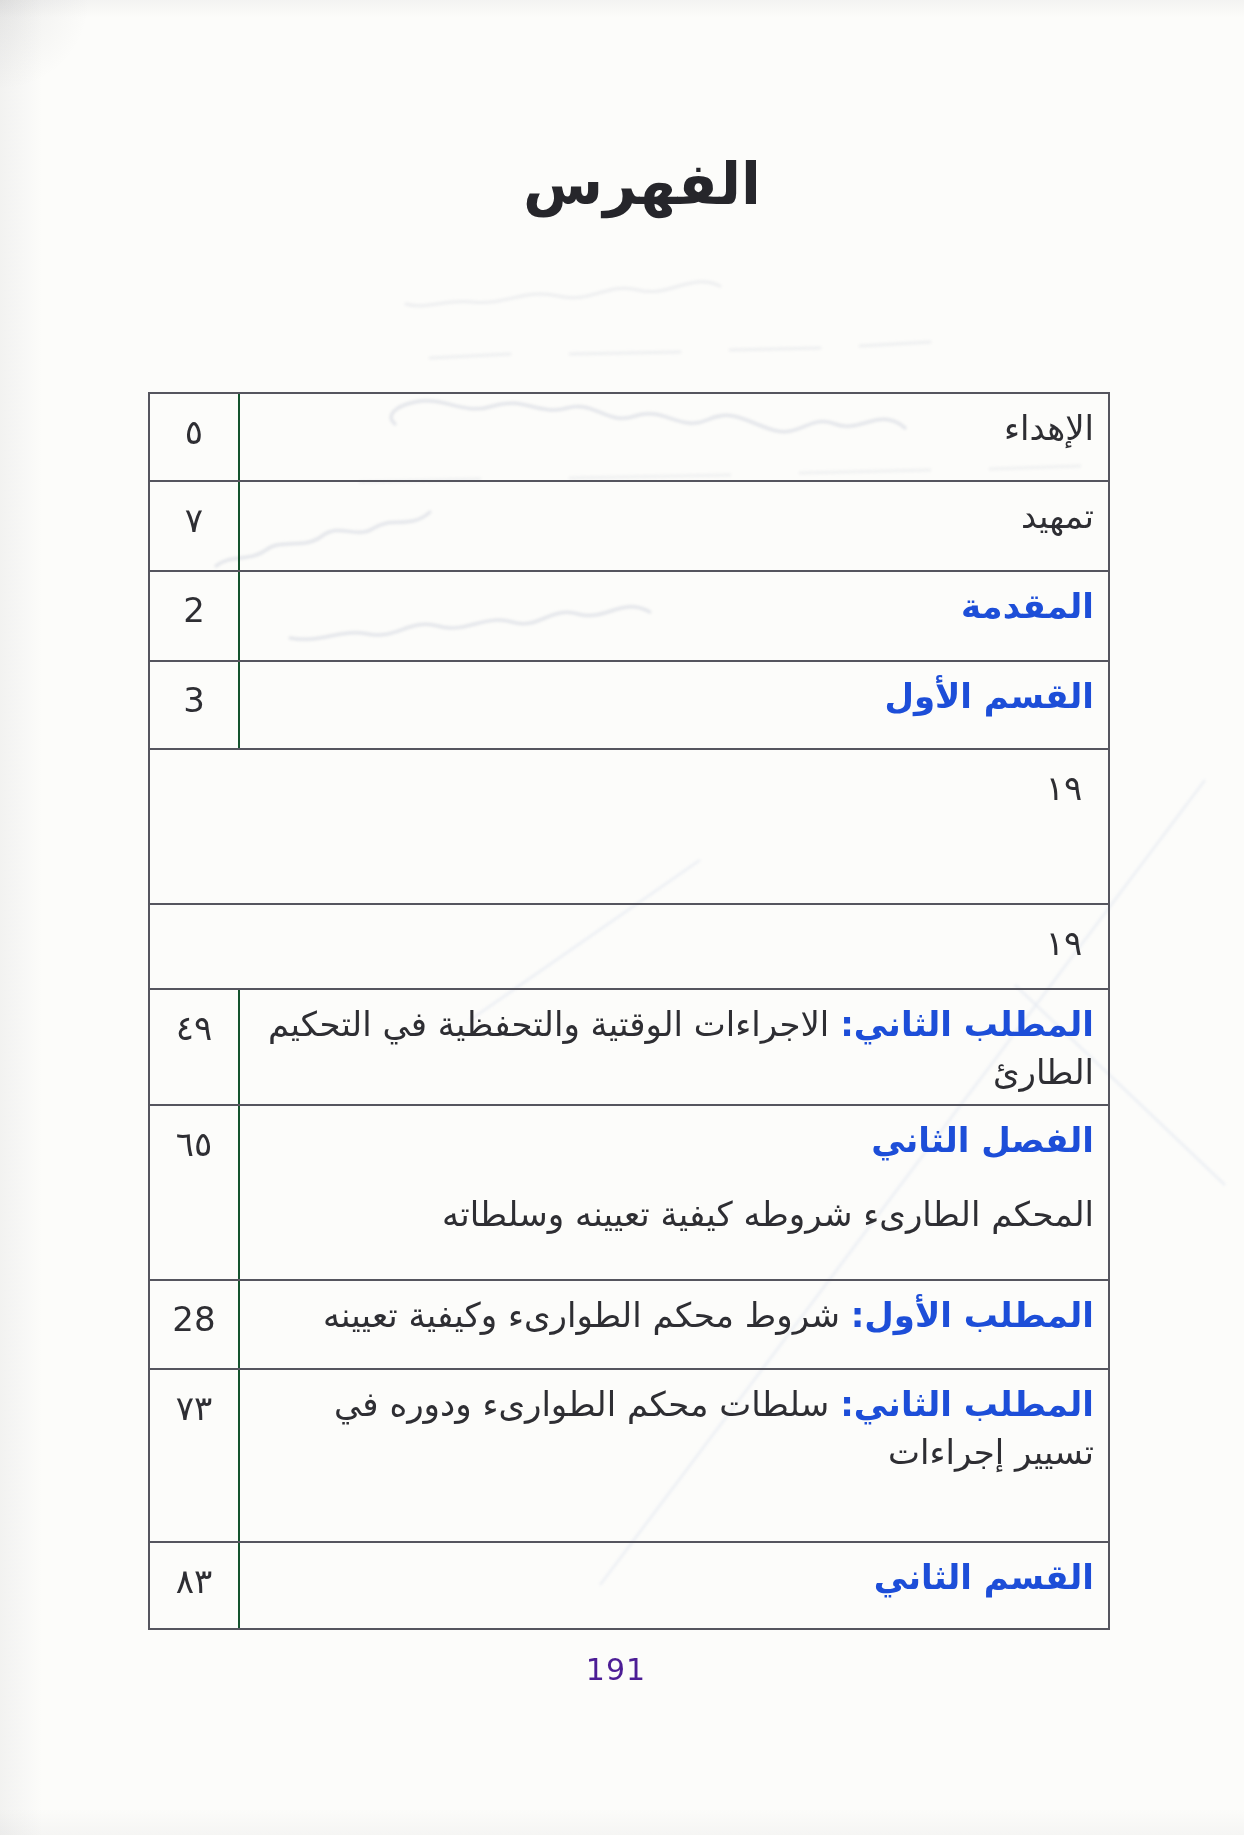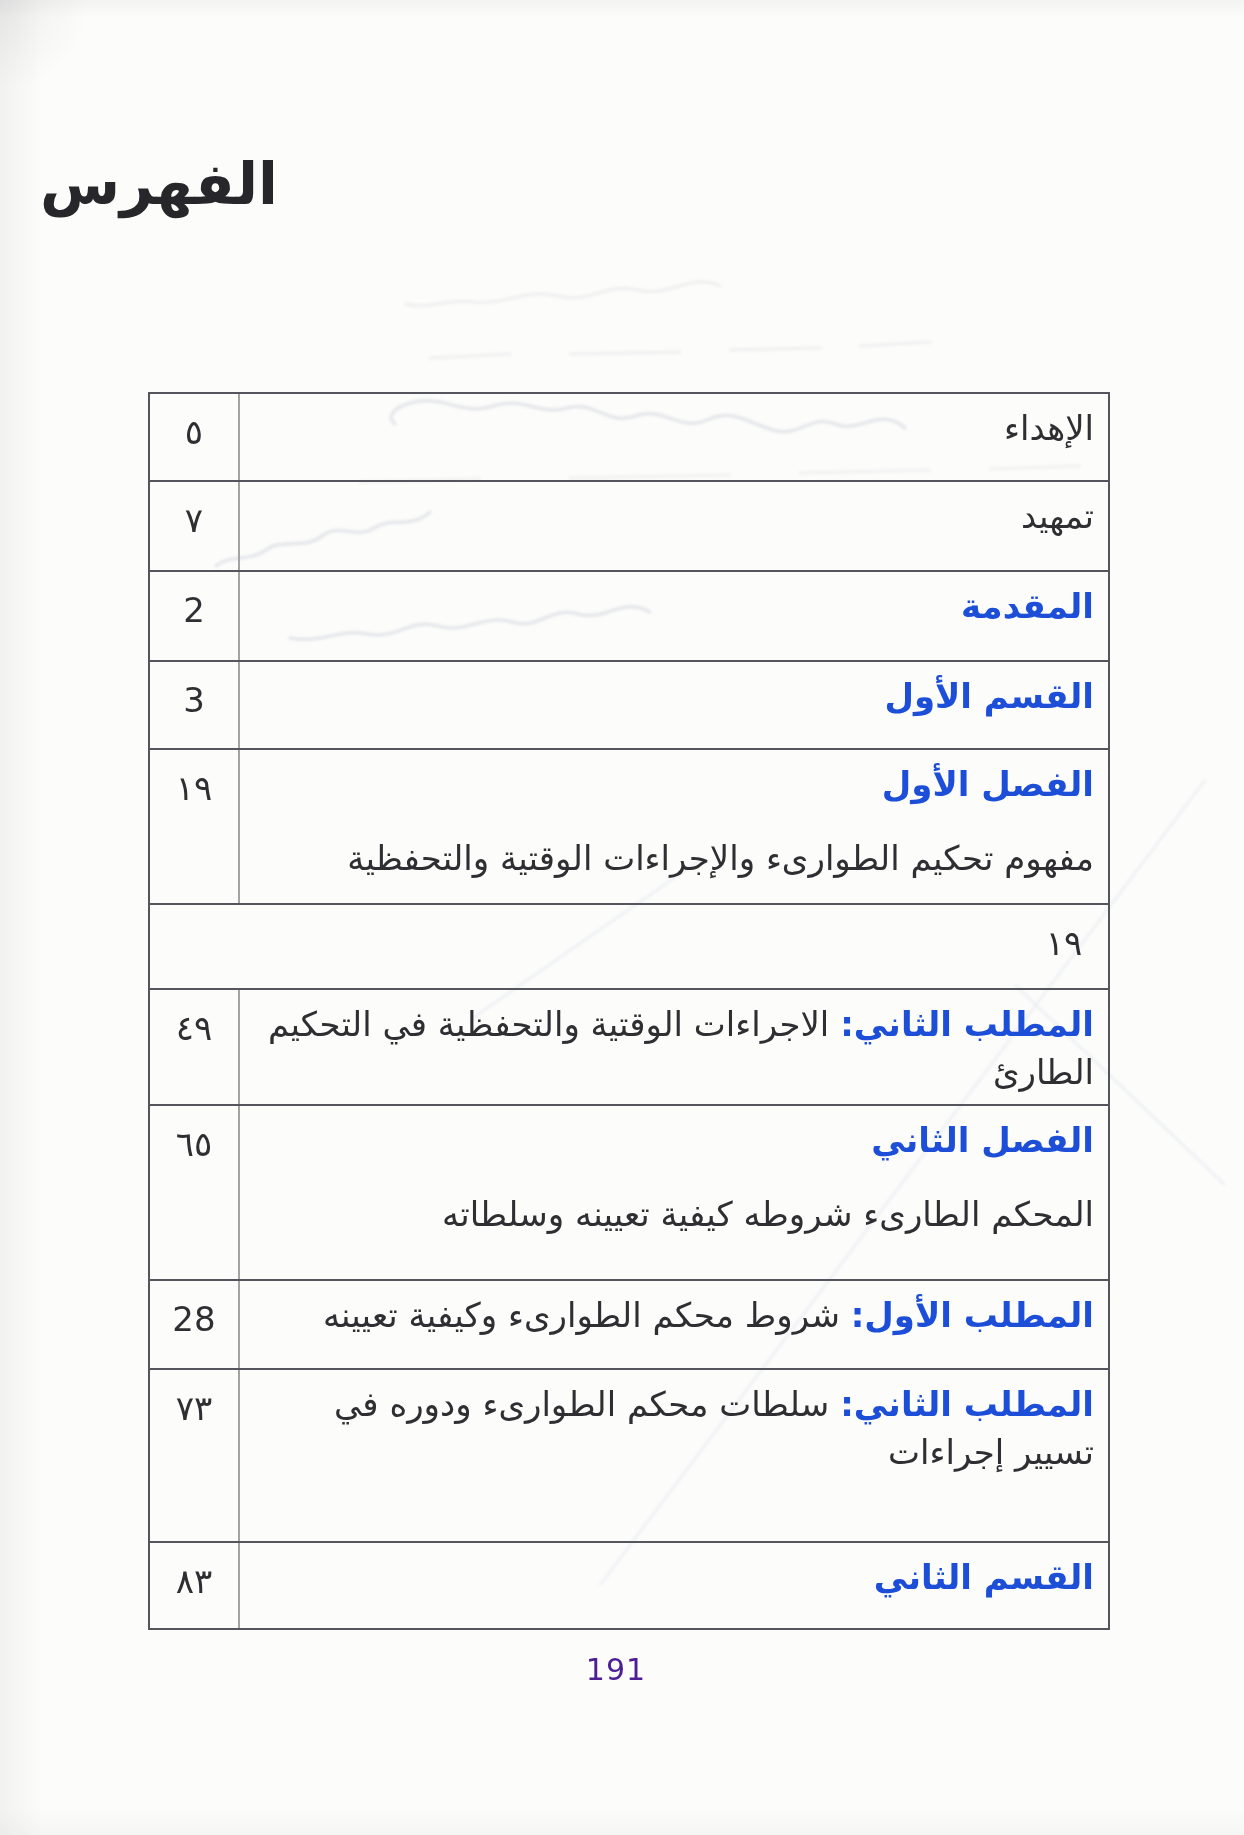--- a/index.html
+++ b/index.html
@@ -27,21 +27,21 @@
       linear-gradient(to top, rgba(80,80,90,0.04), rgba(80,80,90,0) 26px),
       radial-gradient(circle at 0 0, rgba(60,60,70,0.08), rgba(60,60,70,0) 90px);
   }
 
   .doc-title {
     position: absolute;
     top: 150px;
     left: 0;
     right: 0;
     padding-left: 40px;
-    text-align: left;
+    text-align: center;
     font-size: 58px;
     font-weight: bold;
     letter-spacing: 0;
     direction: rtl;
     color: #26262b;
   }
 
   .toc-table {
     position: absolute;
     top: 392px;
@@ -52,21 +52,21 @@
     background: transparent;
   }
   .trow {
     display: flex;
     border-bottom: 2px solid #55555e;
   }
   .trow:last-child { border-bottom: none; }
 
   .cell-title {
     flex: 1 1 auto;
-    border-left: 2px solid #a3a3a3;   
+    border-left: 2px solid #14532d;   
     padding: 10px 14px 8px 22px;
     font-size: 34px;
     line-height: 48px;
     color: #2e2e33;
   }
   .cell-title .b { font-weight: bold; color: #1d4ed8; }
   .cell-title .line2 { margin-top: 26px; }
   .cell-title .line2:empty { display: none; }
 
   .cell-page {
@@ -149,21 +149,20 @@
       <div class="cell-title"><span class="b">المقدمة</span><span></span></div>
       <div class="cell-page"><span>2</span></div>
     </div>
 
     <div class="trow h88">
       <div class="cell-title"><span class="b">القسم الأول</span><span></span></div>
       <div class="cell-page"><span>3</span></div>
     </div>
 
     <div class="trow h155">
-      <div class="cell-title"><span class="b">الفصل الأول</span><span></span><div class="line2">مفهوم تحكيم الطوارىء والإجراءات الوقتية والتحفظية</div></div>
       <div class="cell-page"><span>١٩</span></div>
     </div>
 
     <div class="trow h85">
       <div class="cell-page"><span>١٩</span></div>
     </div>
 
     <div class="trow h85">
       <div class="cell-title"><span class="b">المطلب الثاني:</span><span> الاجراءات الوقتية والتحفظية في التحكيم الطارئ</span></div>
       <div class="cell-page"><span>٤٩</span></div>

